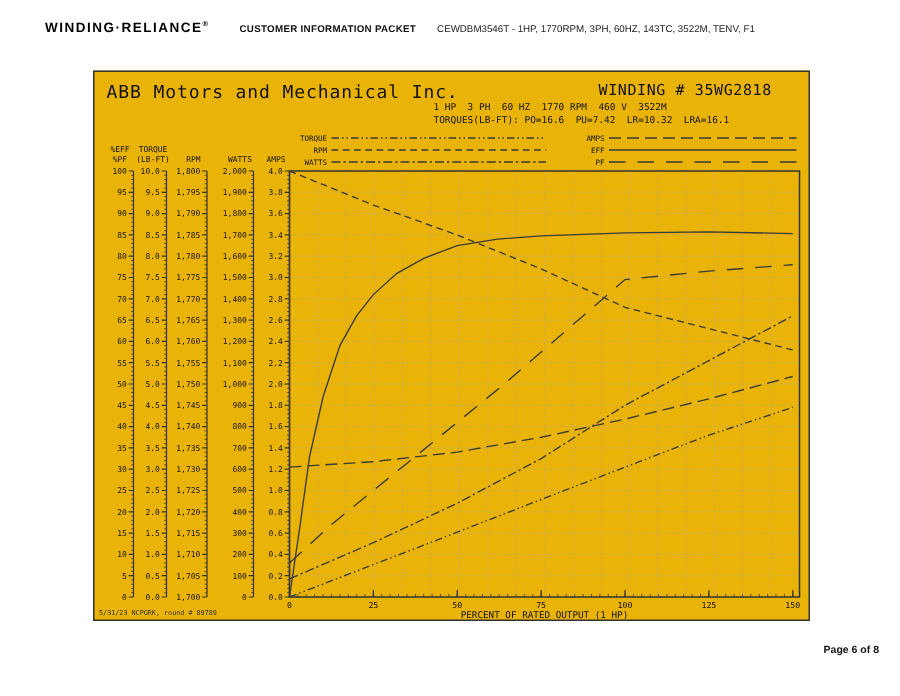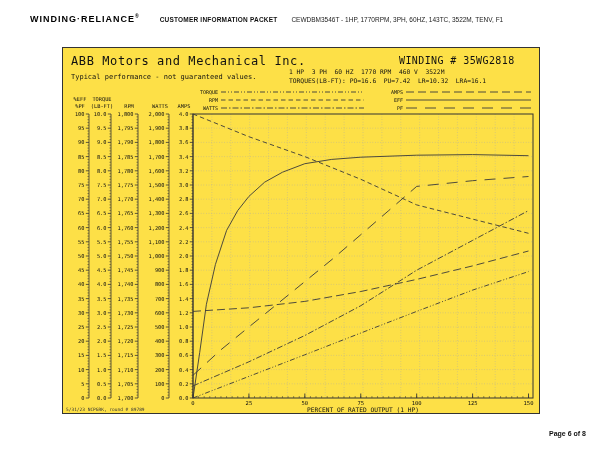--- a/index.html
+++ b/index.html
@@ -10,21 +10,21 @@
   .hdr{
     position:absolute;left:30px;top:13px;display:flex;align-items:baseline;
     white-space:nowrap;
   }
   .logo{font-weight:800;font-size:9px;letter-spacing:1px;color:#000;}
   .logo sup{font-size:5px;}
   .packet{font-weight:700;font-size:6.5px;margin-left:20px;letter-spacing:.2px;}
   .spec{font-size:6.5px;margin-left:14px;color:#222;}
   .panel{
     position:absolute;left:62px;top:47px;width:476px;height:365px;
-    border:1px solid #333;background:#fde047;
+    border:1px solid #333;background:#eab308;
   }
   .mono{font-family:"DejaVu Sans Mono",monospace;}
   .company{position:absolute;left:8px;top:6px;font-size:12px;letter-spacing:.6px;}
   .winding{position:absolute;left:336px;top:7px;font-size:10px;letter-spacing:.4px;}
   .subtitle{position:absolute;left:8px;top:25px;font-size:7px;}
   .ratings1{position:absolute;left:226px;top:20px;font-size:6.3px;white-space:pre;}
   .ratings2{position:absolute;left:226px;top:29px;font-size:6.3px;white-space:pre;}
   .footnote{position:absolute;left:3px;bottom:1px;font-size:4.5px;color:#333;}
   .chart-svg{position:absolute;left:0;top:0;}
   .pagefoot{position:absolute;right:14px;top:430px;font-size:7px;font-weight:700;}
@@ -805,19 +805,18 @@
       </g>
       <polyline points="130.0,350.0 185.9,328.4 241.8,306.8 297.8,285.0 353.7,263.4 409.6,242.1 465.5,223.6" fill="none" stroke="#3a3a3a" stroke-width="0.9" stroke-dasharray="5 2 1 2 1 2"></polyline>
       <polyline points="130.0,66.0 185.9,88.7 241.8,108.6 297.8,131.3 353.7,156.9 409.6,171.1 465.5,185.3" fill="none" stroke="#3a3a3a" stroke-width="0.9" stroke-dasharray="4.5 3"></polyline>
       <polyline points="130.0,337.9 185.9,313.8 241.8,287.5 297.8,257.7 353.7,222.2 409.6,192.4 465.5,162.6" fill="none" stroke="#3a3a3a" stroke-width="0.9" stroke-dasharray="6 2 1.5 2"></polyline>
       <polyline points="130.0,263.4 185.9,259.8 241.8,253.4 297.8,243.5 353.7,231.4 409.6,217.9 465.5,203.0" fill="none" stroke="#3a3a3a" stroke-width="0.9" stroke-dasharray="8 4"></polyline>
       <polyline points="130.0,350.0 136.7,304.6 143.4,256.3 152.4,216.5 163.6,182.4 174.7,162.6 185.9,148.4 201.6,134.2 219.5,124.2 241.8,115.7 268.7,111.4 297.8,109.2 353.7,107.2 409.6,106.6 465.5,107.7" fill="none" stroke="#3a3a3a" stroke-width="0.9"></polyline>
       <polyline points="130.0,327.3 158.0,301.7 185.9,279.0 213.9,256.3 241.8,233.6 269.8,210.8 297.8,186.7 325.7,162.6 353.7,138.4 409.6,132.7 465.5,128.5" fill="none" stroke="#3a3a3a" stroke-width="0.9" stroke-dasharray="11 8"></polyline>
     </svg>
   <div class="company mono">ABB Motors and Mechanical Inc.</div>
   <div class="winding mono">WINDING # 35WG2818</div>
-  <div class="subtitle mono">Typical performance - not guaranteed values.</div>
   <div class="ratings1 mono">1 HP  3 PH  60 HZ  1770 RPM  460 V  3522M</div>
   <div class="ratings2 mono">TORQUES(LB-FT): PO=16.6  PU=7.42  LR=10.32  LRA=16.1</div>
   <div class="footnote mono">5/31/23 NCPGRK, round # 89789</div>
 </div>
 
 <div class="pagefoot">Page 6 of 8</div>
 
 </body></html>

